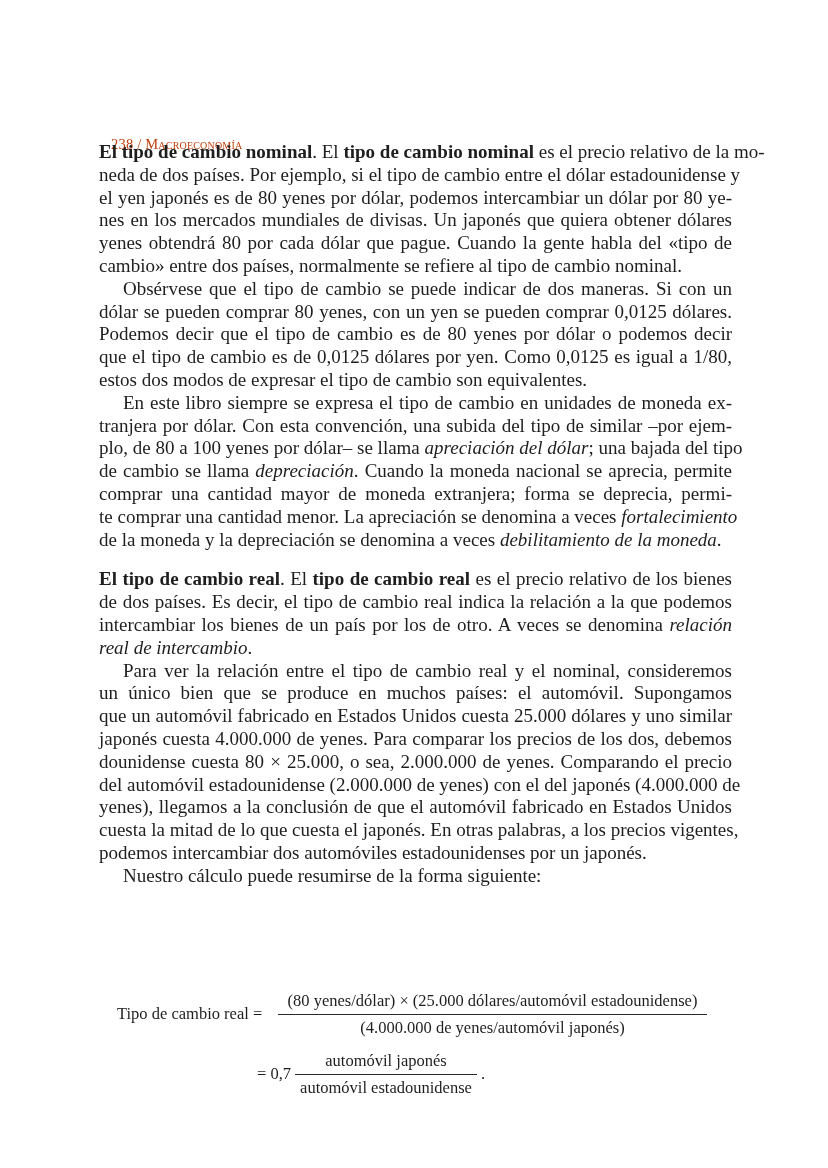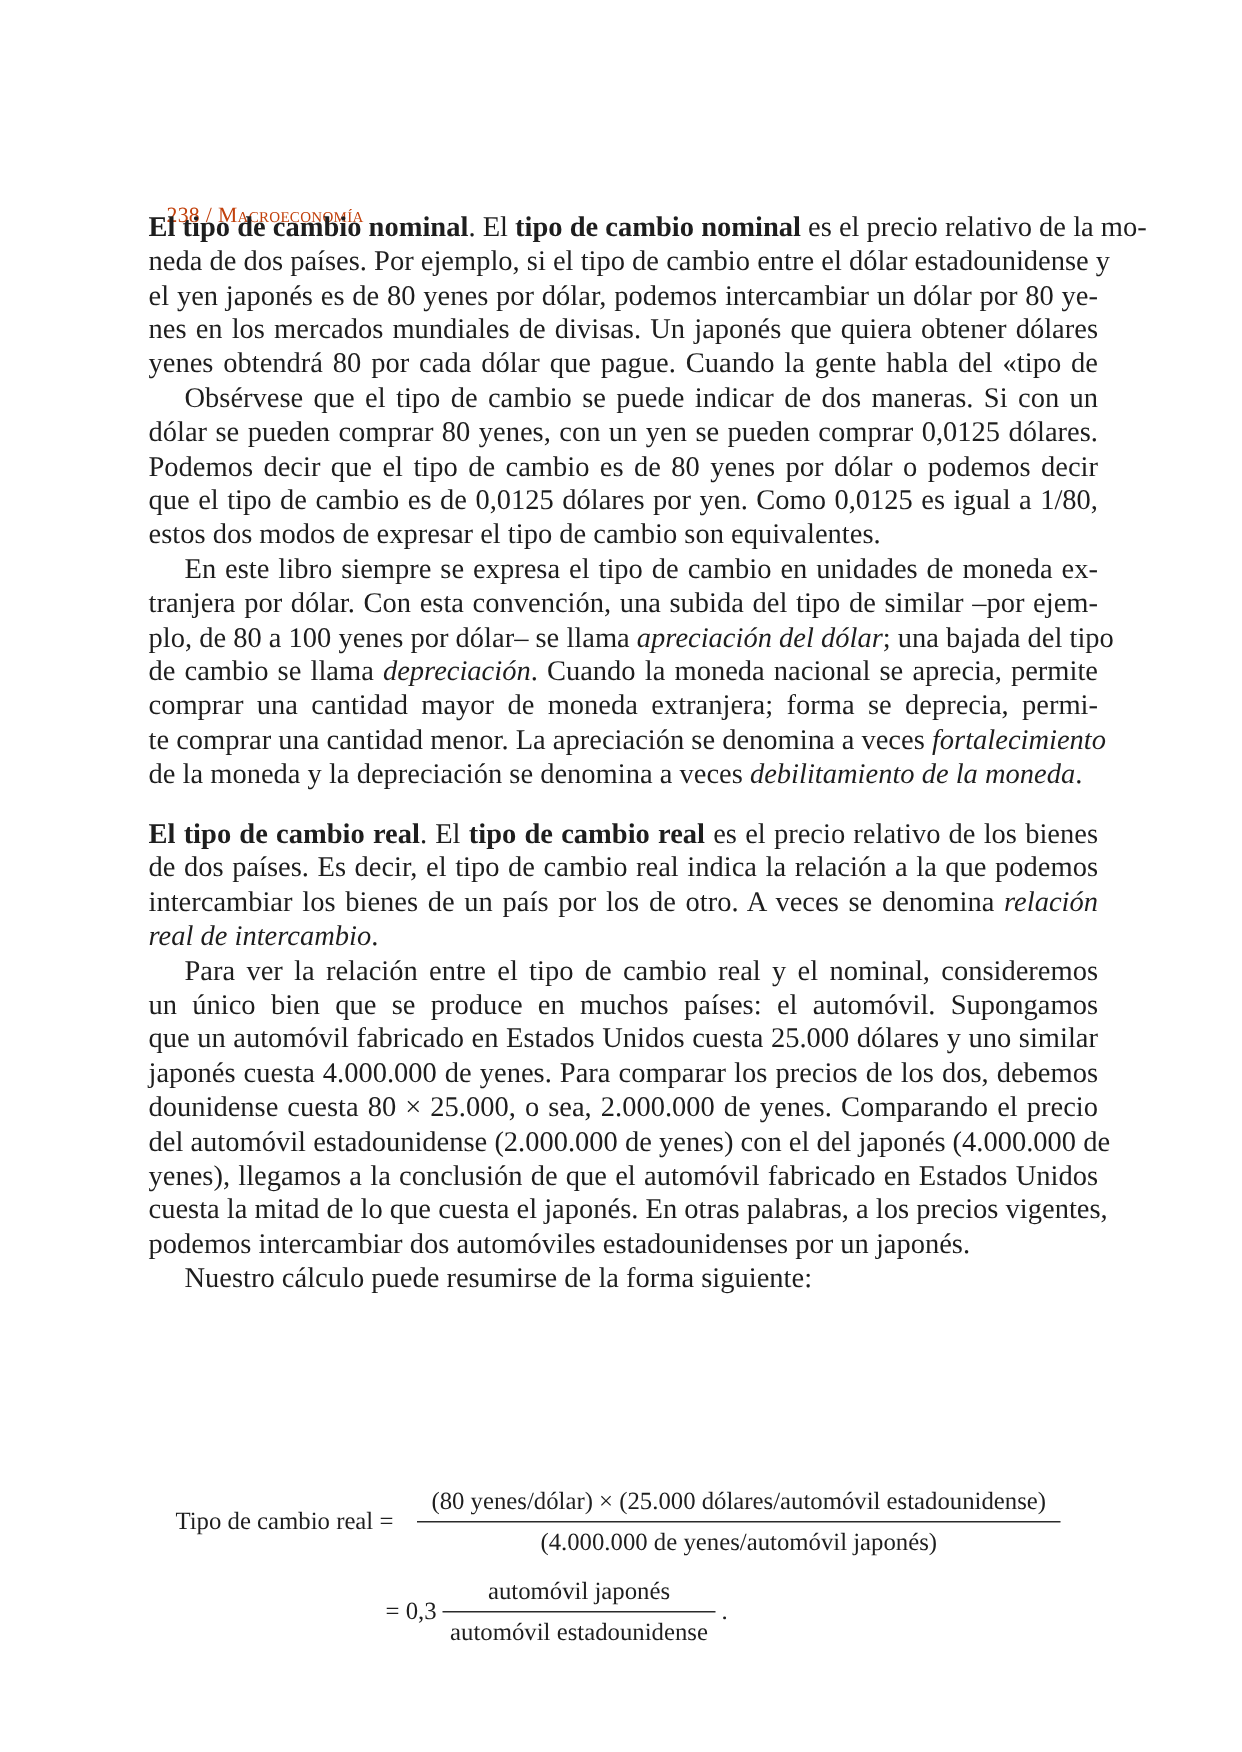--- a/index.html
+++ b/index.html
@@ -130,20 +130,21 @@
   </div>
 
   <div class="body-text">
 
     <p>
       <span class="line"><b>El tipo de cambio nominal</b><span>. El </span><b>tipo de cambio nominal</b><span> es el precio relativo de la mo-</span></span>
       <span class="line">neda de dos países. Por ejemplo, si el tipo de cambio entre el dólar estadounidense y</span>
       <span class="line">el yen japonés es de 80 yenes por dólar, podemos intercambiar un dólar por 80 ye-</span>
       <span class="line">nes en los mercados mundiales de divisas. Un japonés que quiera obtener dólares</span>
       <span class="line">yenes obtendrá 80 por cada dólar que pague. Cuando la gente habla del «tipo de</span>
+      <span class="line last">cambio» entre dos países, normalmente se refiere al tipo de cambio nominal.</span>
     </p>
 
     <p>
       <span class="line ind">Obsérvese que el tipo de cambio se puede indicar de dos maneras. Si con un</span>
       <span class="line">dólar se pueden comprar 80 yenes, con un yen se pueden comprar 0,0125 dólares.</span>
       <span class="line">Podemos decir que el tipo de cambio es de 80 yenes por dólar o podemos decir</span>
       <span class="line">que el tipo de cambio es de 0,0125 dólares por yen. Como 0,0125 es igual a 1/80,</span>
       <span class="line last">estos dos modos de expresar el tipo de cambio son equivalentes.</span>
     </p>
 
@@ -182,21 +183,21 @@
   </div>
 
   <div class="formula" style="left:0;top:0;width:633px;height:1168px;margin-top:22px;">
     <span class="f1-label">Tipo de cambio real =</span>
     <span class="f1-frac">
       <span class="frac-num">(80 yenes/dólar) × (25.000 dólares/automóvil estadounidense)</span>
       <span class="frac-bar"></span>
       <span class="frac-den">(4.000.000 de yenes/automóvil japonés)</span>
     </span>
 
-    <span class="f2-label">= 0,3</span>
+    <span class="f2-label">= 0,7</span>
     <span class="f2-frac">
       <span class="frac-num">automóvil japonés</span>
       <span class="frac-bar"></span>
       <span class="frac-den">automóvil estadounidense</span>
     </span>
     <span class="f2-dot">.</span>
   </div>
 
 </div>
 

